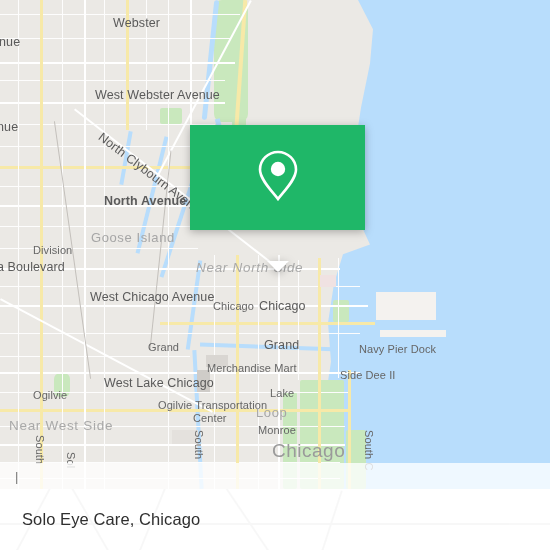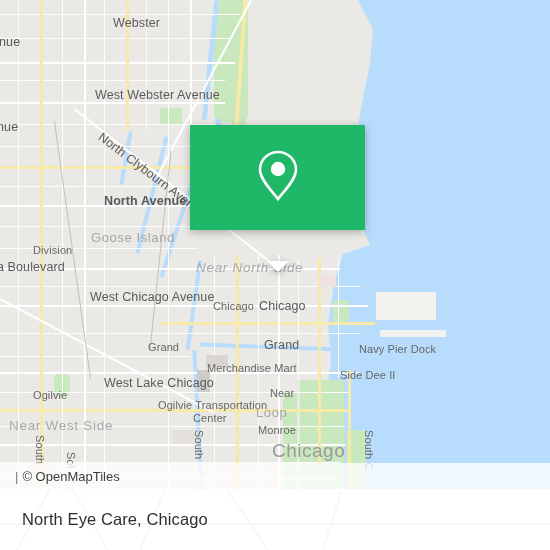--- a/index.html
+++ b/index.html
@@ -189,21 +189,21 @@
         <div class="lbl neigh" style="left: 196px; top: 260px; font-style: italic;">Near North Side</div>
         <div class="lbl small" style="left: 213px; top: 300px;">Chicago</div>
         <div class="lbl street" style="left: 259px; top: 299px;">Chicago</div>
         <div class="lbl small" style="left: 148px; top: 341px;">Grand</div>
         <div class="lbl street" style="left: 264px; top: 338px;">Grand</div>
         <div class="lbl small" style="left: 359px; top: 343px;">Navy Pier Dock</div>
         <div class="lbl small" style="left: 340px; top: 369px;">Side Dee II</div>
         <div class="lbl small" style="left: 207px; top: 362px;">Merchandise Mart</div>
         <div class="lbl street" style="left: 104px; top: 376px;">West Lake Chicago</div>
         <div class="lbl small" style="left: 33px; top: 389px;">Ogilvie</div>
-        <div class="lbl small" style="left: 270px; top: 387px;">Near</div>
+        <div class="lbl small" style="left: 270px; top: 387px;">Lake</div>
         <div class="lbl small" style="left: 158px; top: 399px;">Ogilvie Transportation</div>
         <div class="lbl small" style="left: 193px; top: 412px;">Center</div>
         <div class="lbl area" style="left: 256px; top: 405px;">Loop</div>
         <div class="lbl neigh" style="left: 9px; top: 418px;">Near West Side</div>
         <div class="lbl small" style="left: 258px; top: 424px;">Monroe</div>
         <div class="lbl city" style="left: 272px; top: 440px;">Chicago</div>
         <div class="lbl small rot" style="left: 46px; top: 435px; transform: rotate(90deg);">South</div>
         <div class="lbl small rot" style="left: 77px; top: 452px; transform: rotate(90deg);">Sol</div>
         <div class="lbl small rot" style="left: 205px; top: 430px; transform: rotate(90deg);">South</div>
         <div class="lbl small rot" style="left: 375px; top: 430px; transform: rotate(90deg);">South C</div>
@@ -216,29 +216,28 @@
             <path d="M23 4 C13 4 5 12 5 21.5 C5 32 18 44 23 51 C28 44 41 32 41 21.5 C41 12 33 4 23 4 Z" fill="none" stroke="#ffffff" stroke-width="2.6"></path>
             <circle cx="23" cy="21" r="7.2" fill="#ffffff"></circle>
           </svg>
         </span>
       </div>
       <div class="popup-tail"></div>
     </div>
 
     <div class="attrib">
       <span class="sep">|</span>
-      <span>© OpenMapTiles</span>
     </div>
   </div>
 
   <div class="footer">
     <div class="footer-ghost">
       <i style="left:30px;top:-10px;width:2px;height:90px;transform:rotate(28deg);"></i>
       <i style="left:90px;top:-16px;width:2px;height:96px;transform:rotate(-30deg);"></i>
       <i style="left:150px;top:-6px;width:2px;height:80px;transform:rotate(22deg);"></i>
       <i style="left:250px;top:-10px;width:2px;height:92px;transform:rotate(-34deg);"></i>
       <i style="left:330px;top:0px;width:2px;height:70px;transform:rotate(18deg);"></i>
       <i style="left:0px;top:34px;width:550px;height:2px;"></i>
     </div>
-    <div class="footer-title">North Eye Care, Chicago</div>
+    <div class="footer-title">Solo Eye Care, Chicago</div>
   </div>
 
 </div>
 
 </body></html>

